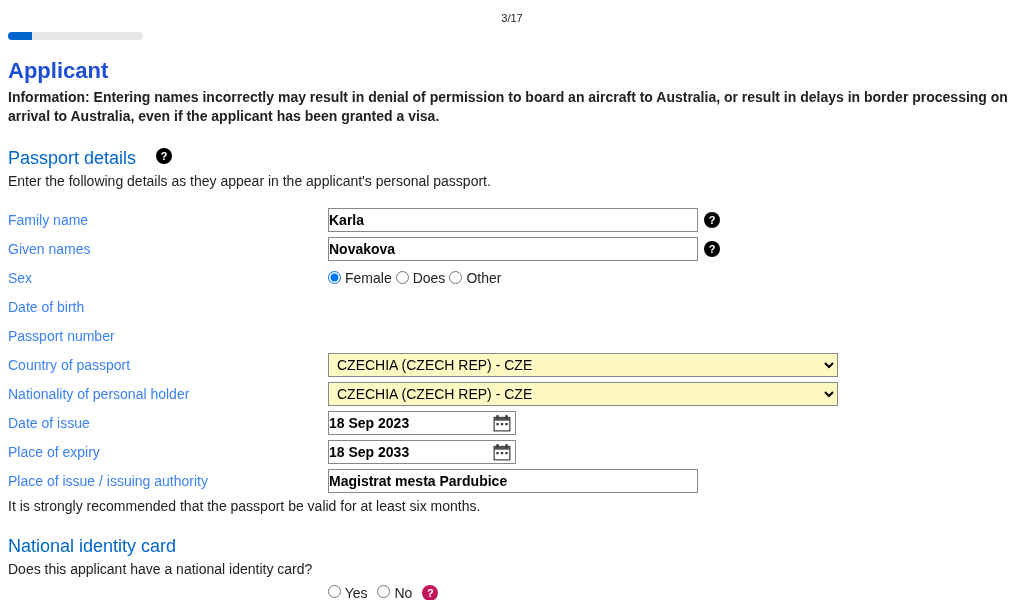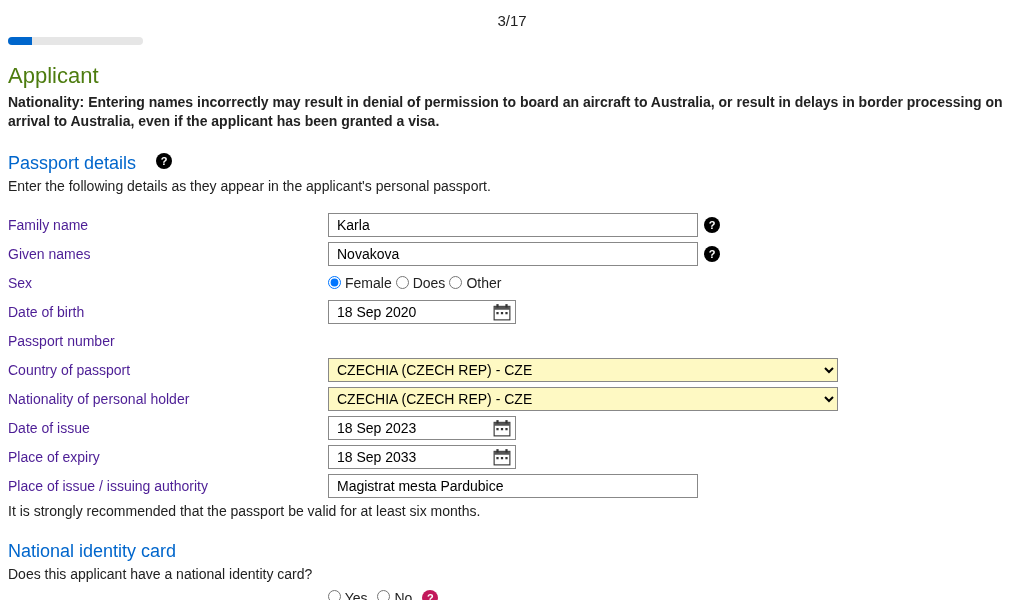--- a/index.html
+++ b/index.html
@@ -6,40 +6,40 @@
   body {
     font-family: Arial, Helvetica, sans-serif;
     font-size: 14px;
     color: #222;
     margin: 0;
     padding: 8px 8px 20px 8px;
     background: #fff;
   }
   .page-counter {
     text-align: center;
-    font-size: 15px;
+    font-size: 11px;
     padding: 4px 0 8px 0;
   }
   .progress-wrap {
     width: 135px;
     height: 8px;
     background: #e6e6e6;
     border-radius: 4px;
     overflow: hidden;
     margin-bottom: 18px;
   }
   .progress-fill {
     height: 100%;
     background: #0066cc;
     width: 17.6%;
   }
   h1.section {
     font-size: 22px;
-    color: #4d7c0f;
-    font-weight: 400;
+    color: #1d4ed8;
+    font-weight: 700;
     margin: 6px 0 4px 0;
   }
   h2.section {
     font-size: 18px;
     color: #0066cc;
     font-weight: 400;
     margin: 22px 0 4px 0;
     display: flex;
     align-items: flex-start;
     gap: 20px;
@@ -56,34 +56,35 @@
   }
   .form-row {
     display: flex;
     align-items: center;
     margin: 3px 0;
     min-height: 26px;
   }
   .form-label {
     width: 320px;
     font-size: 14px;
-    color: #4c1d95;
+    color: #3b82f6;
     flex-shrink: 0;
   }
   .form-field {
     display: flex;
     align-items: center;
     gap: 6px;
   }
   input[type="text"] {
     font-family: inherit;
     font-size: 14px;
-    padding: 3px 8px;
+    padding: 3px 0;
     border: 1px solid #888;
     height: 24px;
+    font-weight: bold;
   }
   .wide { width: 370px; }
   .date { width: 160px; }
   .pnum { width: 130px; }
   select {
     font-family: inherit;
     font-size: 14px;
     padding: 2px 4px;
     border: 1px solid #888;
     height: 24px;
@@ -155,21 +156,21 @@
 <body>
 
 <div class="page-counter">3/17</div>
 
 <div class="progress-wrap">
   <div class="progress-fill"></div>
 </div>
 
 <h1 class="section">Applicant</h1>
 <div class="info-text">
-  <span>Nationality: </span><span>Entering names incorrectly may result in denial of permission to board an aircraft to Australia, or result in delays in border processing on arrival to Australia, even if the applicant has been granted a visa.</span>
+  <span>Information: </span><span>Entering names incorrectly may result in denial of permission to board an aircraft to Australia, or result in delays in border processing on arrival to Australia, even if the applicant has been granted a visa.</span>
 </div>
 
 <h2 class="section">
   <span>Passport details</span>
   <span class="help-icon">?</span>
 </h2>
 <div class="subtext">Enter the following details as they appear in the applicant's personal passport.</div>
 
 <div class="form-row">
   <div class="form-label">Family name</div>
@@ -200,36 +201,20 @@
       </label>
     <label>
         <input type="radio" name="sex" style="">
         <span>Other</span>
       </label>
   </div>
 </div>
 
 <div class="form-row">
   <div class="form-label">Date of birth</div>
-  <div class="form-field">
-    <div class="date-wrap">
-      <input type="text" class="date" value="18 Sep 2020" style="">
-      <span class="cal-icon">
-        <svg viewBox="0 0 16 16">
-            <rect x="1" y="3" width="14" height="12" fill="#fff" stroke="#333"></rect>
-            <rect x="1" y="3" width="14" height="3" fill="#555"></rect>
-            <rect x="3" y="1" width="2" height="3" fill="#333"></rect>
-            <rect x="11" y="1" width="2" height="3" fill="#333"></rect>
-            <rect x="3" y="8" width="2" height="2" fill="#333"></rect>
-            <rect x="7" y="8" width="2" height="2" fill="#333"></rect>
-            <rect x="11" y="8" width="2" height="2" fill="#333"></rect>
-          </svg>
-      </span>
-    </div>
-  </div>
 </div>
 
 <div class="form-row">
   <div class="form-label">Passport number</div>
 </div>
 
 <div class="form-row">
   <div class="form-label">Country of passport</div>
   <div class="form-field">
     <select>

